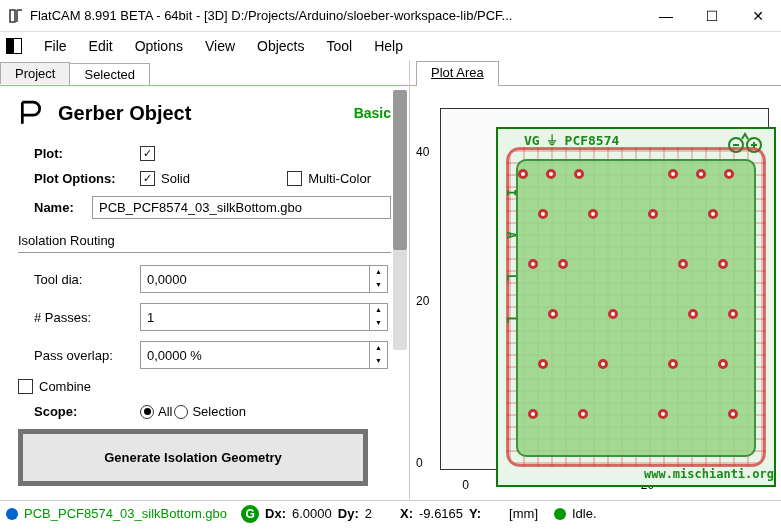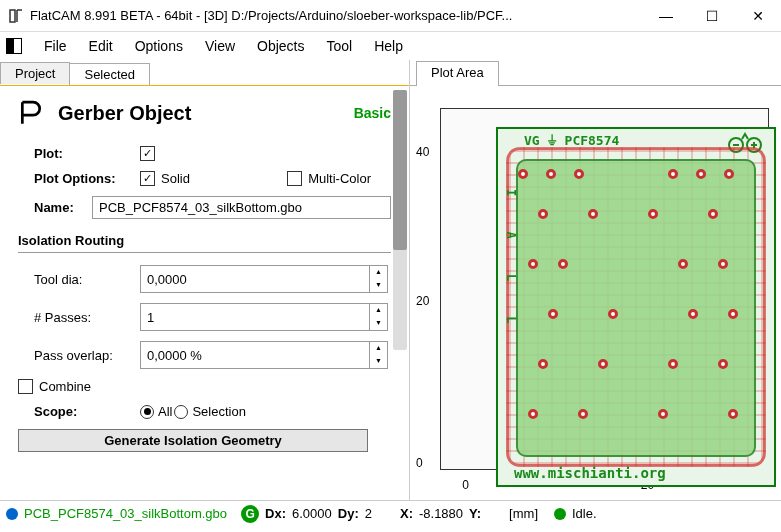--- a/index.html
+++ b/index.html
@@ -31,34 +31,34 @@
 .hdr h2 { font-size: 20px; font-weight: bold; flex: 1; }
 .hdr .basic { color: #090; font-weight: bold; font-size: 14px; }
 
 .row { display: flex; align-items: center; margin-bottom: 10px; font-size: 13px; }
 .row .label { width: 106px; font-weight: bold; margin-left: 16px; }
 .row .label.nb { font-weight: normal; }
 .cbx { width: 15px; height: 15px; border: 1.5px solid #333; display: inline-flex; align-items: center; justify-content: center; font-size: 11px; line-height: 1; margin-right: 6px; }
 .cbx.checked::after { content: "✓"; }
 
 .nameinput { flex: 1; border: 1px solid #999; padding: 3px 6px; font-size: 13px; background: #fff; max-width: 260px; }
-.section { font-weight: bold; border-bottom: 1px solid #999; padding-bottom: 4px; margin: 14px 0 12px 0; }
+.section { font-weight: normal; border-bottom: 1px solid #999; padding-bottom: 4px; margin: 14px 0 12px 0; }
 
 .spin { display: flex; flex: 1; max-width: 248px; border: 1px solid #999; height: 28px; }
 .spin input { flex: 1; border: none; padding: 0 6px; font-size: 13px; outline: none; }
 .spin .arrows { width: 18px; border-left: 1px solid #999; display: flex; flex-direction: column; }
 .spin .arrows div { flex: 1; font-size: 7px; text-align: center; line-height: 11px; }
 
 .radio { width: 14px; height: 14px; border: 1.5px solid #333; border-radius: 50%; display: inline-flex; align-items: center; justify-content: center; margin-right: 4px; }
 .radio.sel::after { content: ""; width: 7px; height: 7px; background: #000; border-radius: 50%; }
 
-.genbtn { width: 350px; padding: 3px; background: #e6e6e6; border: 1px solid #737373; font-weight: bold; margin-top: 10px; text-align: center; }
+.genbtn { width: 350px; padding: 16px; background: #e6e6e6; border: 5px solid #737373; font-weight: bold; margin-top: 10px; text-align: center; }
 
 .rightpanel { flex: 1; display: flex; flex-direction: column; }
-.rtabs { display: flex; height: 26px; border-bottom: 1px solid #aaa; padding-left: 6px; }
+.rtabs { display: flex; height: 26px; border-bottom: 1px solid #aaa; padding-left: 6px; text-decoration: underline; }
 .plotarea { flex: 1; position: relative; background: #fff; }
 
 .plot { position: absolute; left: 30px; top: 10px; right: 12px; bottom: 30px; border: 1px solid #333; background: #fafafa; margin-top: 12px; }
 .ytick { position: absolute; left: 6px; font-size: 12px; transform: translateY(-50%); }
 .xtick { position: absolute; bottom: 8px; font-size: 12px; transform: translateX(-50%); }
 
 .pcb { position: absolute; left: 55px; top: 18px; width: 280px; height: 360px; border: 2px solid #0a7a0a; background: #e8f5e8; overflow: hidden; }
 .traces { position: absolute; inset: 18px 8px 18px 8px; background:
   repeating-linear-gradient(0deg, rgba(220,40,40,0.25) 0 2px, transparent 2px 12px),
   repeating-linear-gradient(90deg, rgba(220,40,40,0.25) 0 2px, transparent 2px 14px);
@@ -238,36 +238,36 @@
             <div class="pad" style="top:180px;left:230px"></div>
           <div class="pad" style="top:230px;left:40px"></div>
             <div class="pad" style="top:230px;left:100px"></div>
             <div class="pad" style="top:230px;left:170px"></div>
             <div class="pad" style="top:230px;left:220px"></div>
           <div class="pad" style="top:280px;left:30px"></div>
             <div class="pad" style="top:280px;left:80px"></div>
             <div class="pad" style="top:280px;left:160px"></div>
             <div class="pad" style="top:280px;left:230px"></div>
           <div class="pcbtxt" style="top:60px; left:6px; font-size:12px; writing-mode:vertical-rl; letter-spacing:14px">I A L L</div>
-          <div class="pcbtxt" style="bottom:4px; left:16px; right:0; text-align:left; font-size:14px">www.mischianti.org</div>
+          <div class="pcbtxt" style="bottom:4px; left:16px; right:0; text-align:right; font-size:12px">www.mischianti.org</div>
         </div>
       </div>
     </div>
   </div>
 </div>
 
 <div class="statusbar">
   <span class="dot" style="background:#06c"></span>
   <span class="sb-file">PCB_PCF8574_03_silkBottom.gbo</span>
   <span class="sb-g">G</span>
   <b>Dx:</b>
   <span>6.0000</span>
   <b>Dy:</b>
   <span>2</span>
   <span style="width:16px"></span>
   <b>X:</b>
-  <span>-8.1880</span>
+  <span>-9.6165</span>
   <b>Y:</b>
   <span style="width:16px"></span>
   <span>[mm]</span>
   <span class="dot" style="background:#090; margin-left:10px"></span>
   <span>Idle.</span>
 </div>
 
 </body></html>

